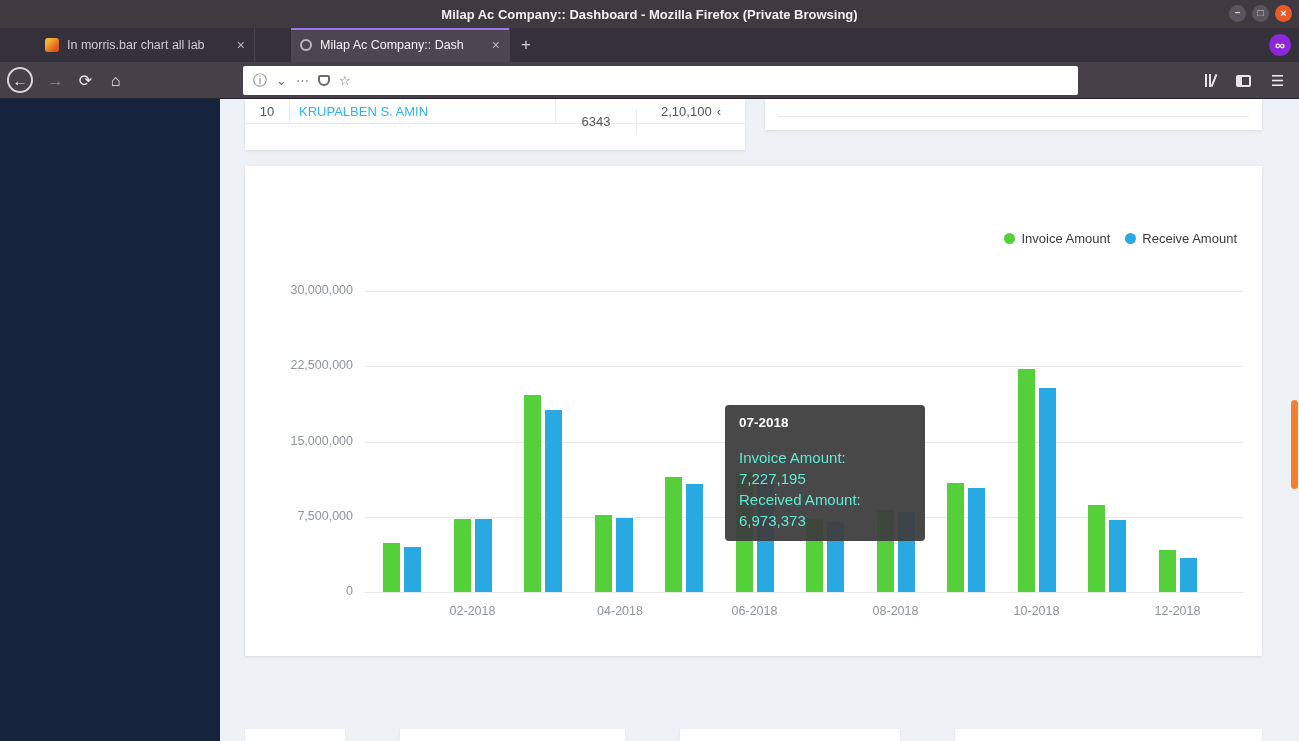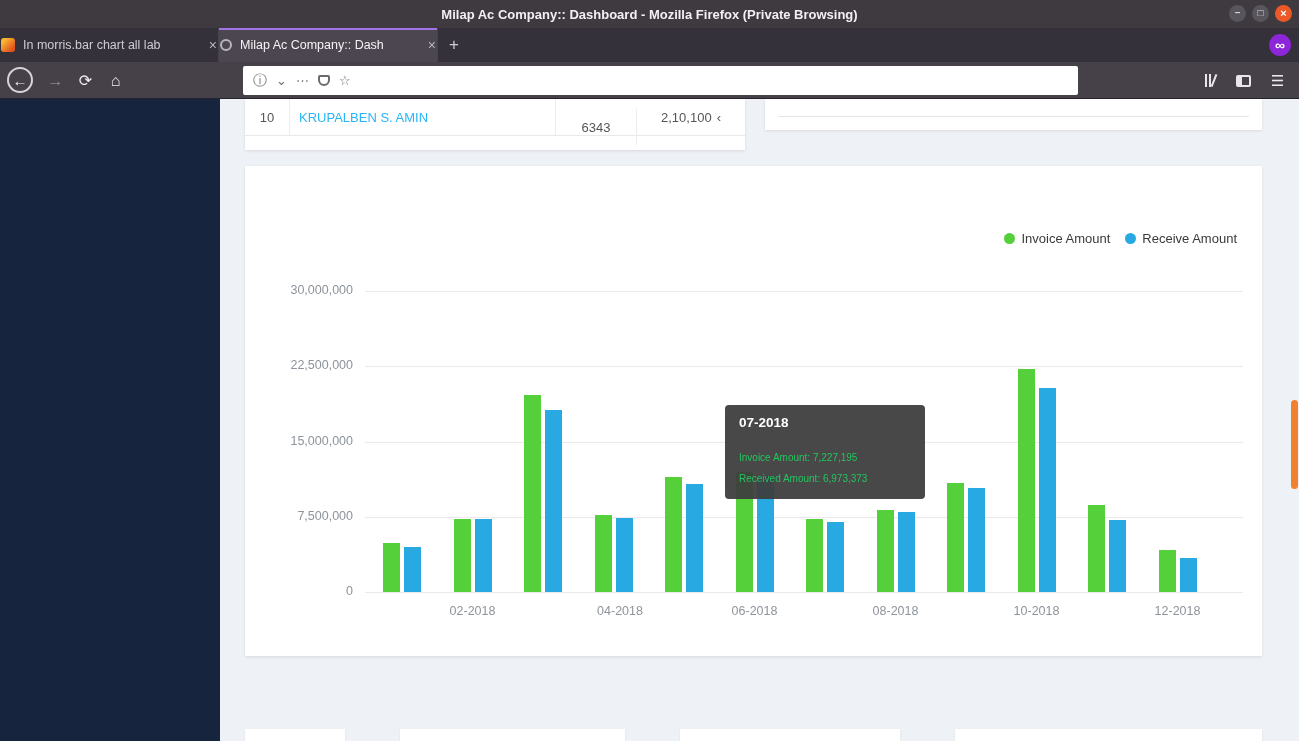--- a/index.html
+++ b/index.html
@@ -7,21 +7,21 @@
   .window { position:relative; width:1299px; height:741px; overflow:hidden; background:#eef1f5; }
 
   
   .titlebar { height:28px; background:#3e3a40; color:#f2f0f2; display:flex; align-items:center; justify-content:center; position:relative; font-size:13px; font-weight:bold; }
   .win-controls { position:absolute; right:7px; top:5px; display:flex; gap:6px; }
   .win-btn { width:17px; height:17px; border-radius:50%; background:#59555c; color:#d9d6da; font-size:10px; line-height:16px; text-align:center; cursor:default; }
   .win-btn.close { background:#ec5928; color:#fff; font-size:11px; }
 
   
   .tabbar { height:34px; background:#35313a; display:flex; align-items:stretch; position:relative; }
-  .tab { width:219px; display:flex; align-items:center; padding:0 1px; gap:8px; font-size:12.5px; color:#cfcbd2; border-right:1px solid #47424b; position:relative; }
+  .tab { width:219px; display:flex; align-items:center; padding:0 9px; gap:8px; font-size:12.5px; color:#cfcbd2; border-right:1px solid #47424b; position:relative;margin-left:36px; }
   .tab.active { background:#4c4650; color:#f5f3f6; }
   .tab.active::before { content:""; position:absolute; top:0; left:0; right:0; height:2px; background:#a172e8; }
   .tab-label { flex:1; white-space:nowrap; overflow:hidden; }
   .tab-close { color:#b9b5bd; font-size:14px; }
   .fav1 { width:14px; height:14px; border-radius:3px; background:linear-gradient(135deg,#f7b733 20%,#e1541f 80%); flex:0 0 auto; }
   .fav2 { width:12px; height:12px; border:2px solid #b9b5bd; border-radius:50%; flex:0 0 auto; }
   .newtab-btn { width:32px; display:flex; align-items:center; justify-content:center; color:#cfcbd2; font-size:17px; }
   .private-badge { position:absolute; right:8px; top:6px; width:22px; height:22px; border-radius:50%; background:#8d26d9; color:#fff; display:flex; align-items:center; justify-content:center; font-size:14px; font-weight:bold; }
 
   
@@ -45,21 +45,21 @@
   .sb-glyph::before { content:""; position:absolute; left:0; top:0; bottom:0; width:4px; background:#e8e6ea; }
   .menu-btn { left:1264px; font-size:15px; }
 
   
   .content { position:absolute; top:99px; left:0; width:1299px; height:642px; background:#eef1f5; }
   .sidenav { position:absolute; left:0; top:0; width:220px; height:100%; background:#16243d; }
   .card { position:absolute; background:#fff; box-shadow:0 1px 3px rgba(0,0,0,0.10); }
 
   
   .tl-card { left:245px; top:0; width:500px; height:51px; }
-  .t-row { display:flex; height:37px; border-bottom:1px solid #e9e9e9; font-size:13px; color:#555; align-items:center; }
+  .t-row { display:flex; height:25px; border-bottom:1px solid #e9e9e9; font-size:13px; color:#555; align-items:center; }
   .t-cell { border-right:1px solid #ededed; height:100%; display:flex; align-items:center; justify-content:center; }
   .c-idx { width:45px; }
   .c-name { width:266px; justify-content:flex-start; padding-left:9px; color:#29b6f6; }
   .c-code { width:81px;margin-top:20px; }
   .c-amt { width:108px; border-right:none; gap:5px; }
 
   
   .tr-card { left:765px; top:0; width:497px; height:31px; }
   .tr-divider { position:absolute; left:13px; right:13px; top:17px; height:1px; background:#e6e6e6; }
 
@@ -69,21 +69,21 @@
   .legend { position:absolute; right:25px; top:65px; display:flex; gap:15px; font-size:13px; color:#3a3a3a; align-items:center; }
   .legend-item { display:flex; align-items:center; gap:6px; }
   .legend-dot { width:11px; height:11px; border-radius:50%; display:inline-block; }
   .plot { position:absolute; inset:0; }
   .gridline { position:absolute; left:120px; width:878px; height:1px; background:#eaeaea; }
   .y-label { position:absolute; left:0; width:108px; text-align:right; font-size:12.5px; color:#8d949b; }
   .x-label { position:absolute; top:438px; width:80px; text-align:center; font-size:12.5px; color:#8d949b; }
   .bar { position:absolute; width:17px; z-index:1; }
   .tooltip { position:absolute; left:480px; top:239px; width:200px; background:rgba(62,62,62,0.95); border-radius:4px; color:#fff; padding:10px 14px; z-index:5; }
   .tooltip-title { font-weight:bold; font-size:13.5px; margin-bottom:17px; }
-  .tooltip-line { font-size:10px; color:#22c55e; line-height:21px; }
+  .tooltip-line { font-size:15px; color:#5eead4; line-height:21px; }
 
   .amc-heading { position:absolute; left:245px; top:588px; font-size:23px; color:#3d4a54; font-weight:500; letter-spacing:0.2px; }
 
   .frag { position:absolute; top:630px; height:12px; background:#fff; box-shadow:0 1px 2px rgba(0,0,0,0.08); }
   .frag1 { left:245px; width:100px; }
   .frag2 { left:400px; width:225px; }
   .frag3 { left:680px; width:220px; }
   .frag4 { left:955px; width:307px; }
 
   .scroll-thumb { position:absolute; right:1px; top:400px; width:7px; height:89px; background:#f0822f; border-radius:4px; z-index:10; }

